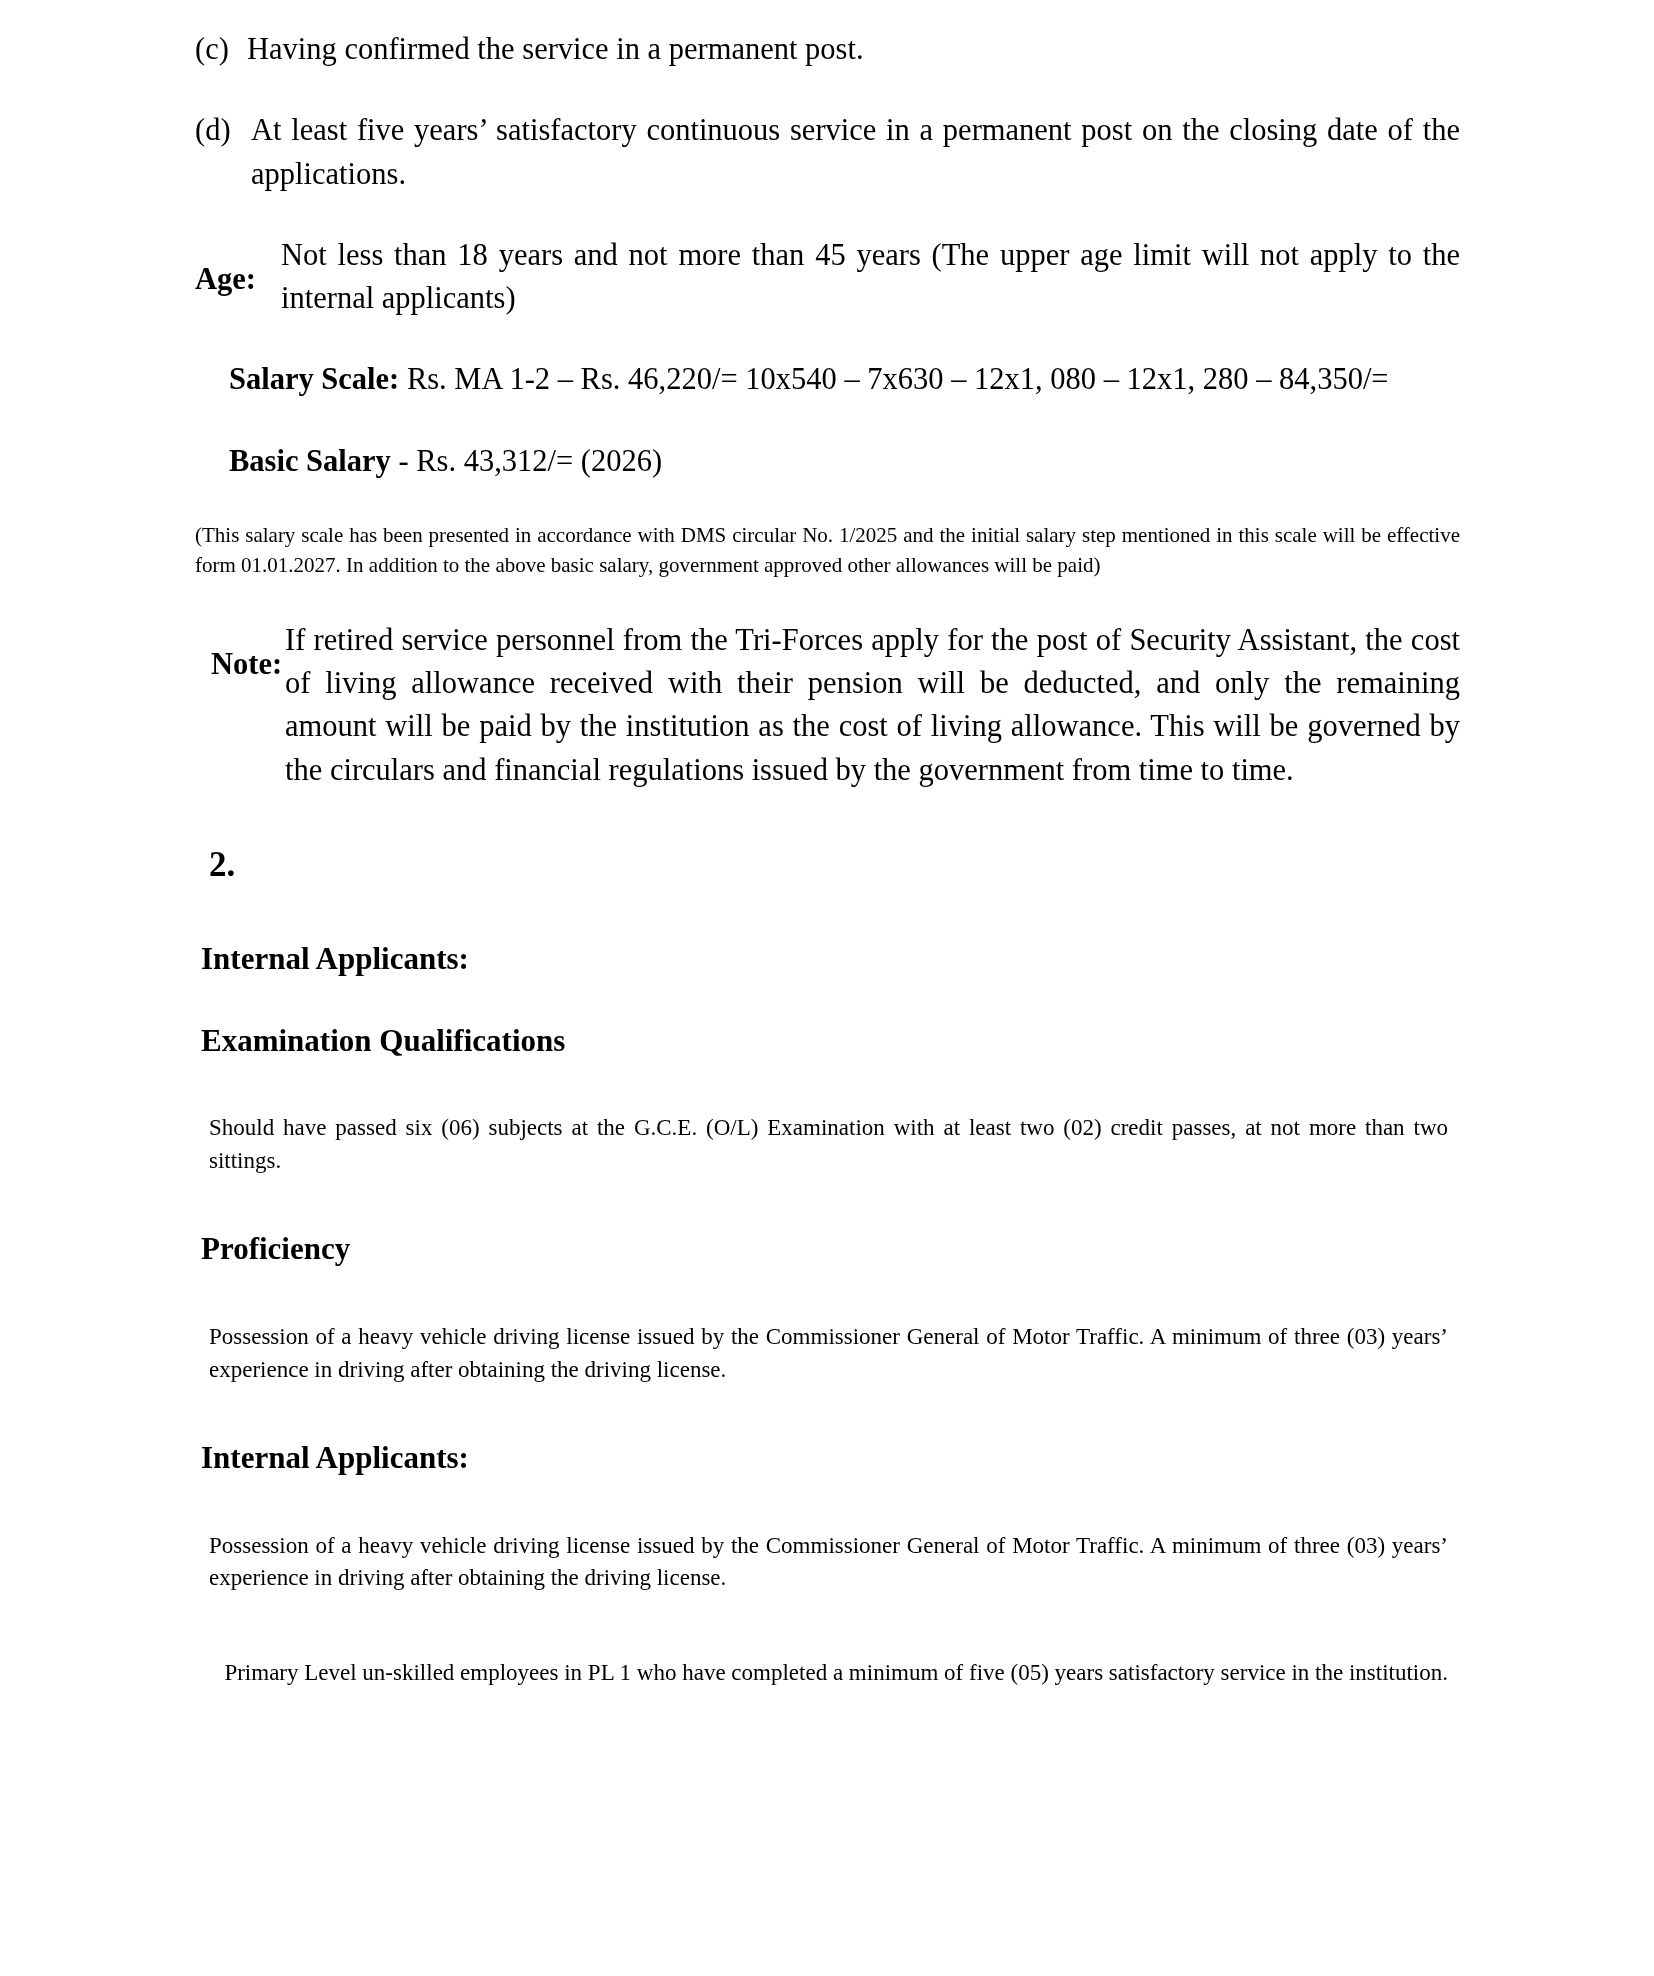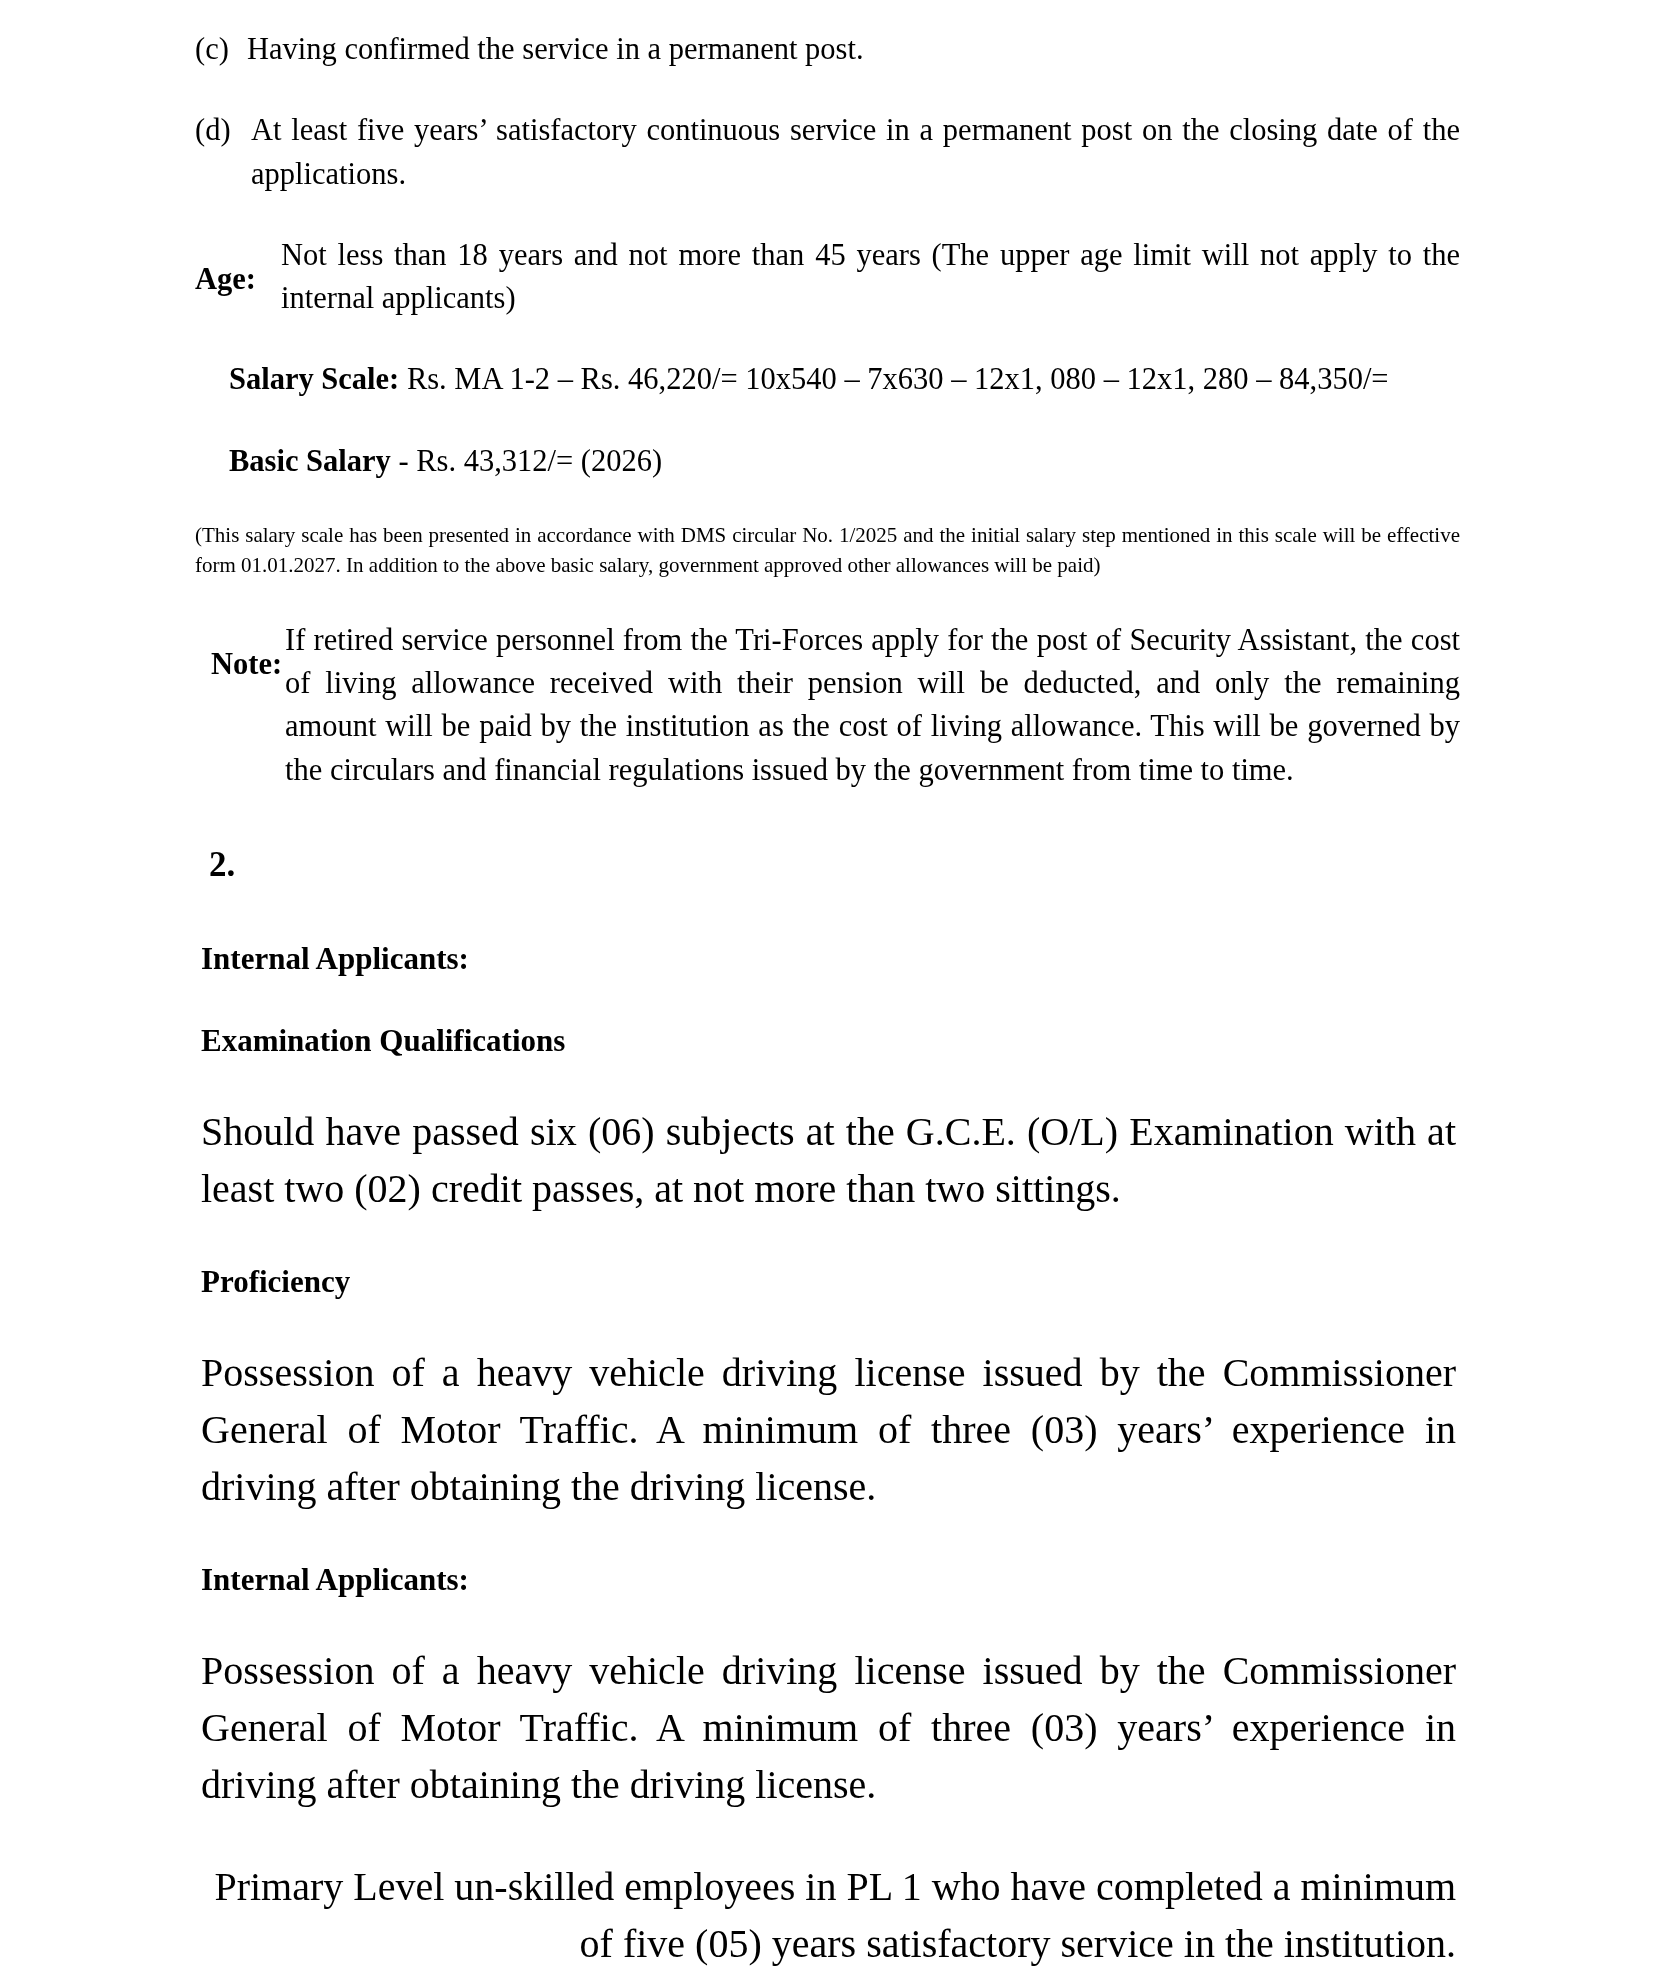--- a/index.html
+++ b/index.html
@@ -107,25 +107,25 @@
     font-weight: bold;
     line-height: 1.4;
     margin: 0;
     padding-left: 6px;
   }
 
   .indent-1 { padding-left: 6px; margin-left: 28px; }
 
   
   .para {
-    font-size: 40px;
+    font-size: 23px;
     line-height: 1.42;
     text-align: justify;
     text-justify: inter-word;
-    margin: 4px;
+    margin: 12px;
     padding-left: 2px;
     font-family: Liberation Serif, serif;
   }
   .no-just { text-align: right; }
 </style>
 </head>
 <body>
 
 <div class="page">
   <div class="body-col">

